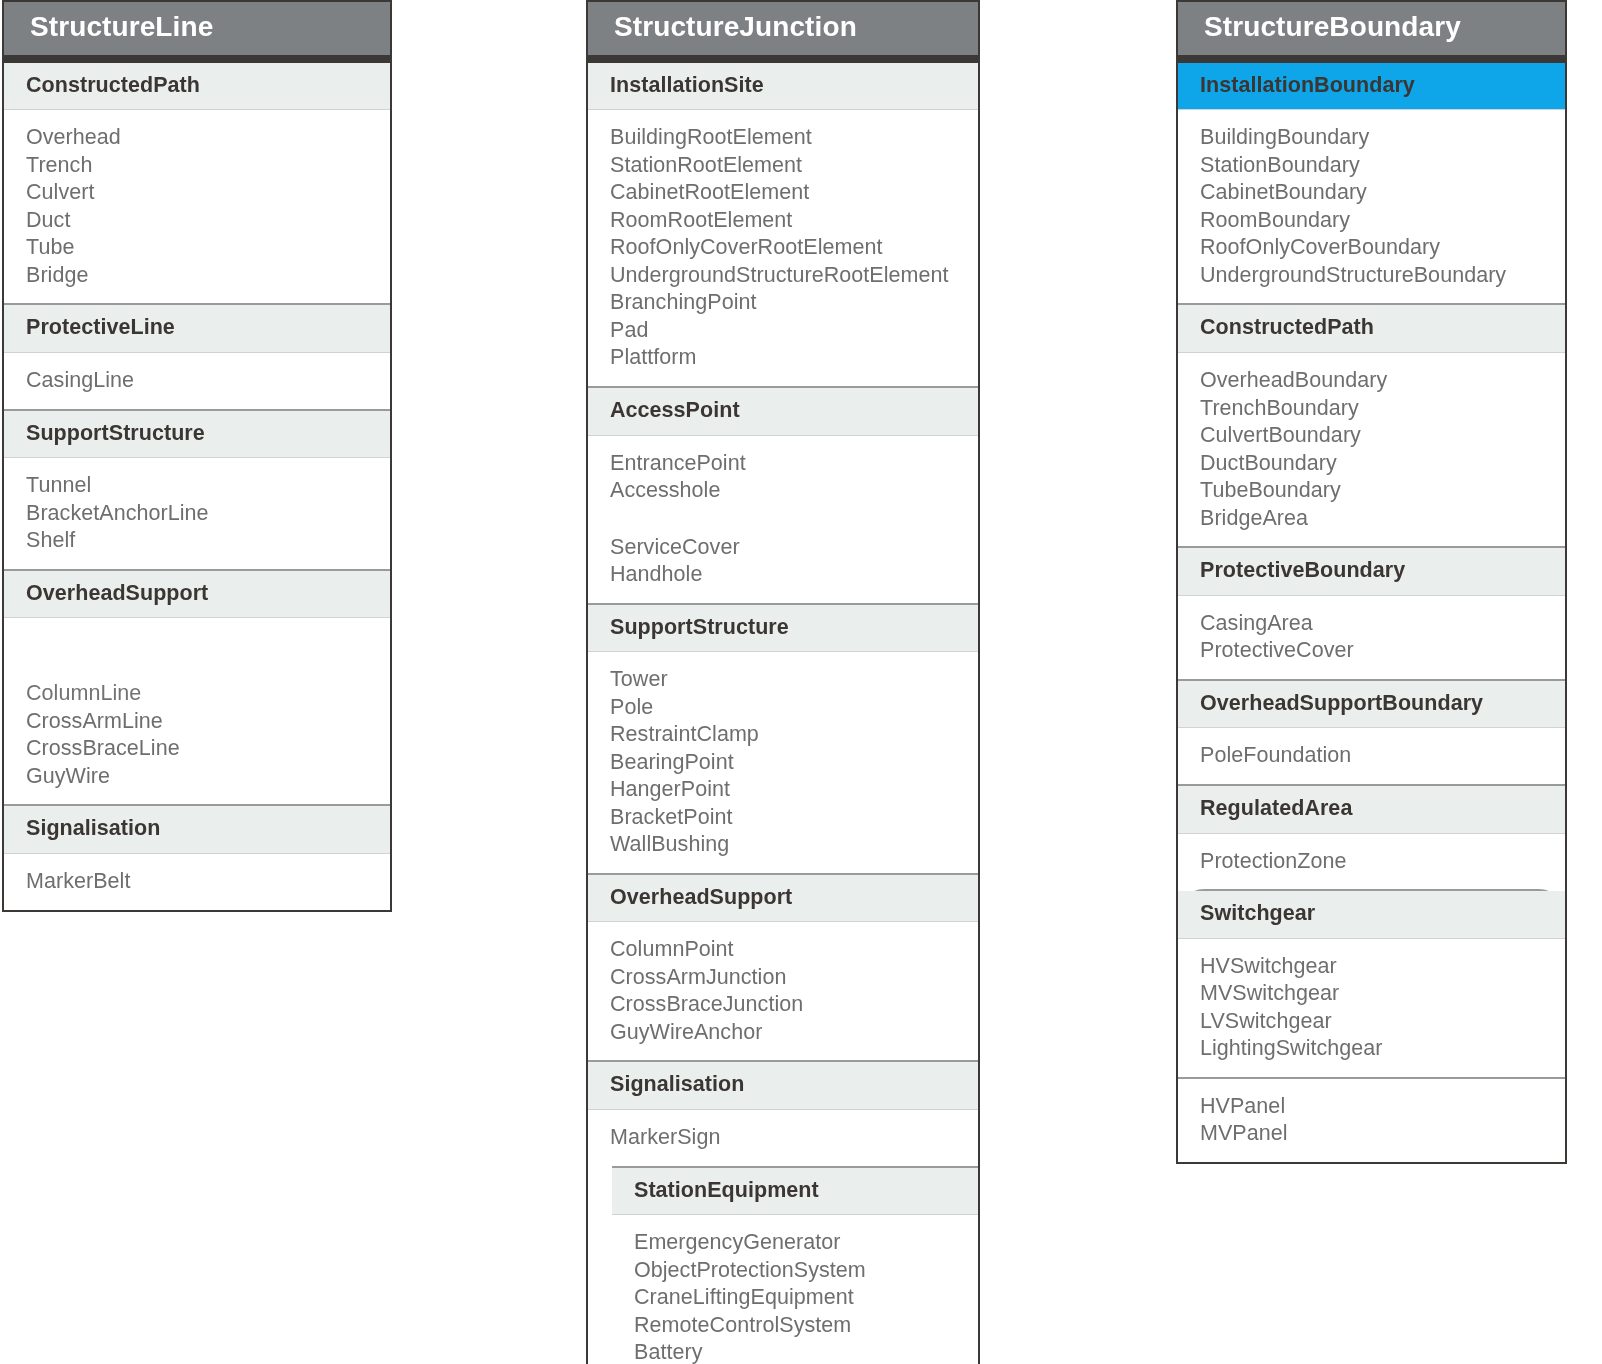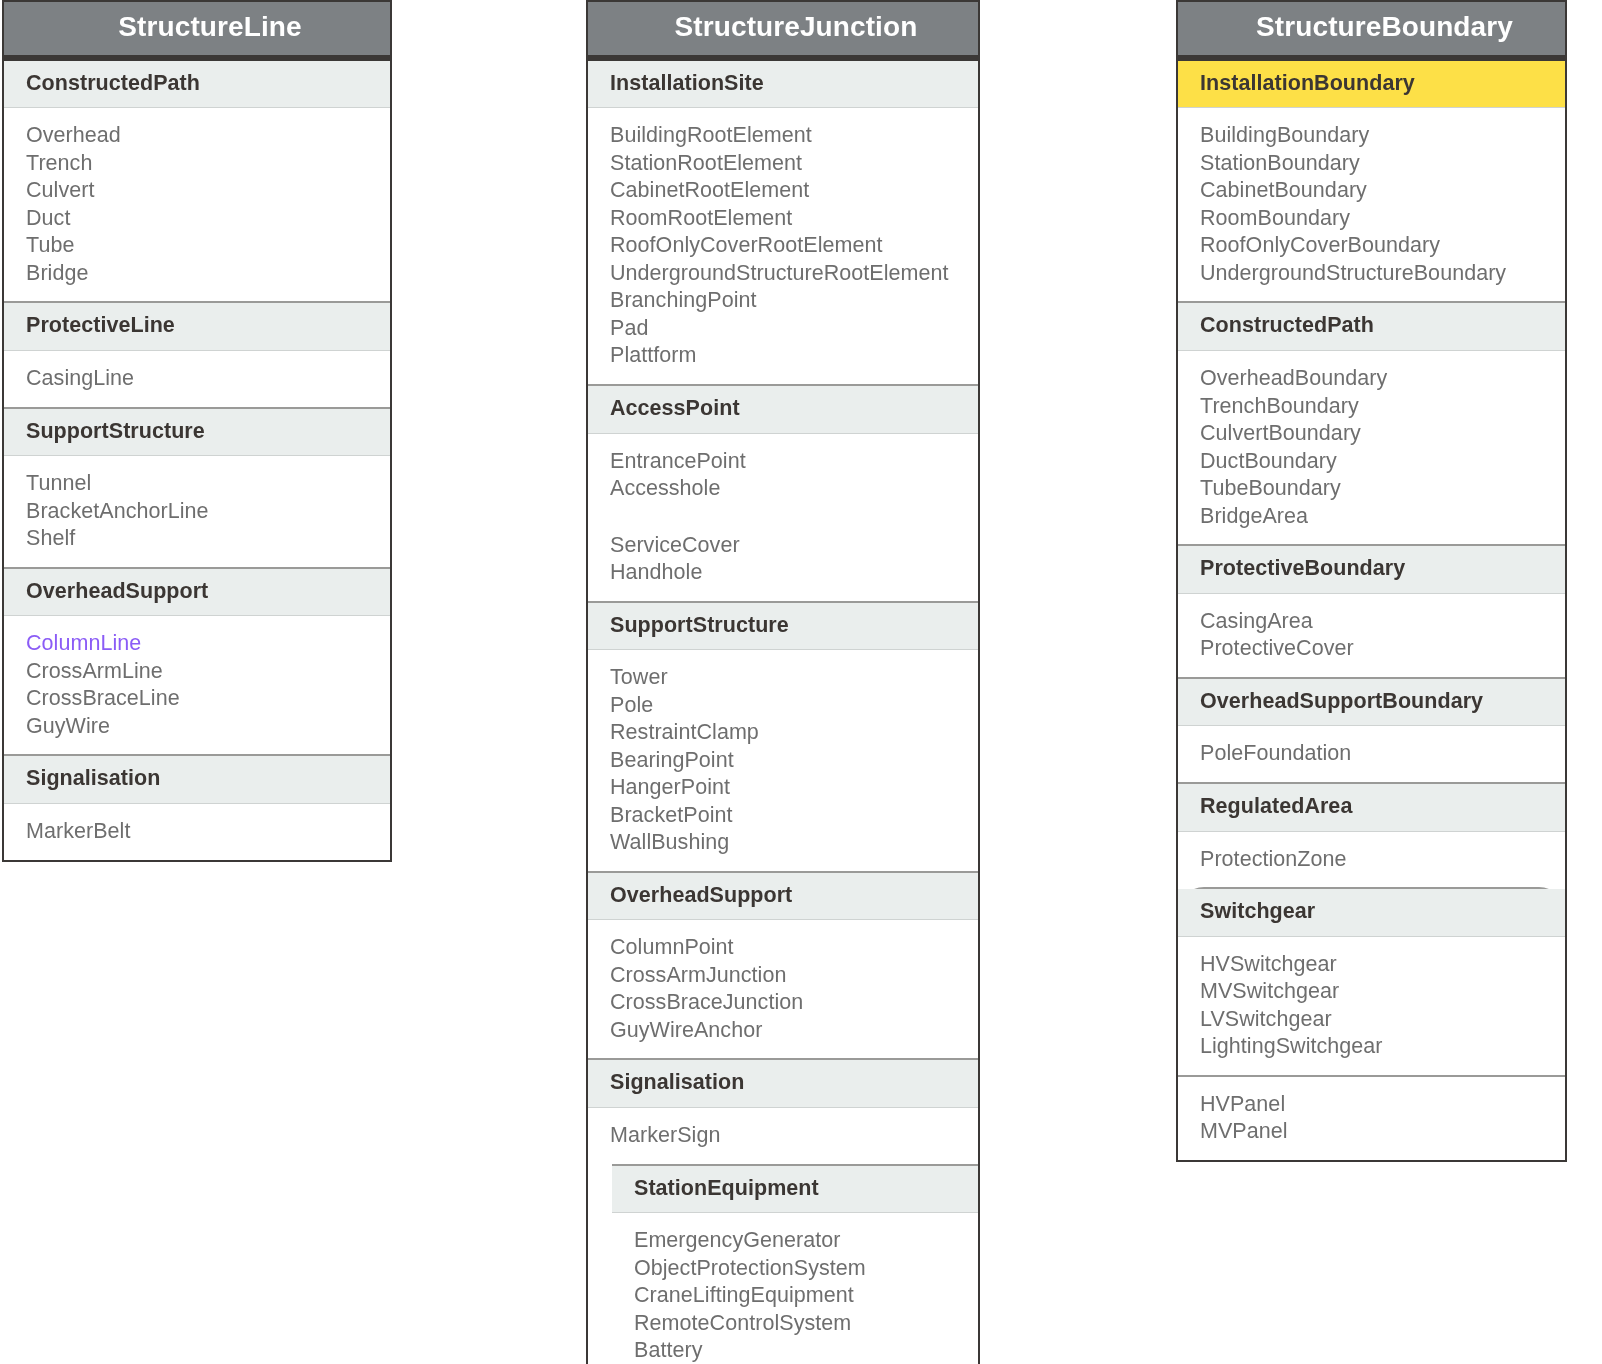--- a/index.html
+++ b/index.html
@@ -33,22 +33,21 @@
   #card-2 { left: 1176px; width: 391px; }
 
   .table-title {
     background: #7d8184;
     color: #ffffff;
     font-size: 28px;
     font-weight: bold;
     letter-spacing: 0.1px;
     padding: 10px 0 12px 26px;
     line-height: 1.1;
-    border-bottom: 6px solid #4c1d95;
-    text-align: center;
+    border-bottom: 8px solid #4c1d95;
   }
 
   .section { border-top: 2px solid #9a9a98; }
   .section:first-of-type { border-top: none; }
 
   .section-header {
     background: #eaeeed;
     color: #3b3633;
     font-size: 21.5px;
     font-weight: bold;
@@ -99,21 +98,21 @@
           <div class="section-header" style="background: rgb(234, 238, 237); color: rgb(59, 54, 51);">SupportStructure</div>
           <div class="section-items">
             <div class="item" style="color: rgb(110, 110, 110);">Tunnel</div>
             <div class="item" style="color: rgb(110, 110, 110);">BracketAnchorLine</div>
             <div class="item" style="color: rgb(110, 110, 110);">Shelf</div>
           </div>
         </div>
         <div class="section" style="border-top-color: rgb(154, 154, 152);">
           <div class="section-header" style="background: rgb(234, 238, 237); color: rgb(59, 54, 51);">OverheadSupport</div>
           <div class="section-items">
-            <div class="item" style="color: #8b5cf6;">ColumnLine</div>
+            <div class="item" style="color: #737373; margin-top: 48px;">ColumnLine</div>
             <div class="item" style="color: rgb(110, 110, 110);">CrossArmLine</div>
             <div class="item" style="color: rgb(110, 110, 110);">CrossBraceLine</div>
             <div class="item" style="color: rgb(110, 110, 110);">GuyWire</div>
           </div>
         </div>
         <div class="section" style="border-top-color: rgb(154, 154, 152);">
           <div class="section-header" style="background: rgb(234, 238, 237); color: rgb(59, 54, 51);">Signalisation</div>
           <div class="section-items">
             <div class="item" style="color: rgb(110, 110, 110);">MarkerBelt</div>
           </div>
@@ -184,21 +183,21 @@
             <div class="item" style="color: rgb(110, 110, 110);">Battery</div>
           </div>
         </div>
       </div>
   </div>
 
   <div class="table-card" id="card-2" style="border-color: rgb(59, 56, 54);">
     <div class="table-title" style="background: rgb(125, 129, 132); color: rgb(255, 255, 255); border-bottom-color: rgb(59, 56, 54);">StructureBoundary</div>
     <div class="table-body">
         <div class="section" style="border-top-color: rgb(154, 154, 152);">
-          <div class="section-header" style="background: #fde047; color: rgb(59, 54, 51);">InstallationBoundary</div>
+          <div class="section-header" style="background: #0ea5e9; color: rgb(59, 54, 51);">InstallationBoundary</div>
           <div class="section-items">
             <div class="item" style="color: rgb(110, 110, 110);">BuildingBoundary</div>
             <div class="item" style="color: rgb(110, 110, 110);">StationBoundary</div>
             <div class="item" style="color: rgb(110, 110, 110);">CabinetBoundary</div>
             <div class="item" style="color: rgb(110, 110, 110);">RoomBoundary</div>
             <div class="item" style="color: rgb(110, 110, 110);">RoofOnlyCoverBoundary</div>
             <div class="item" style="color: rgb(110, 110, 110);">UndergroundStructureBoundary</div>
           </div>
         </div>
         <div class="section" style="border-top-color: rgb(154, 154, 152);">

